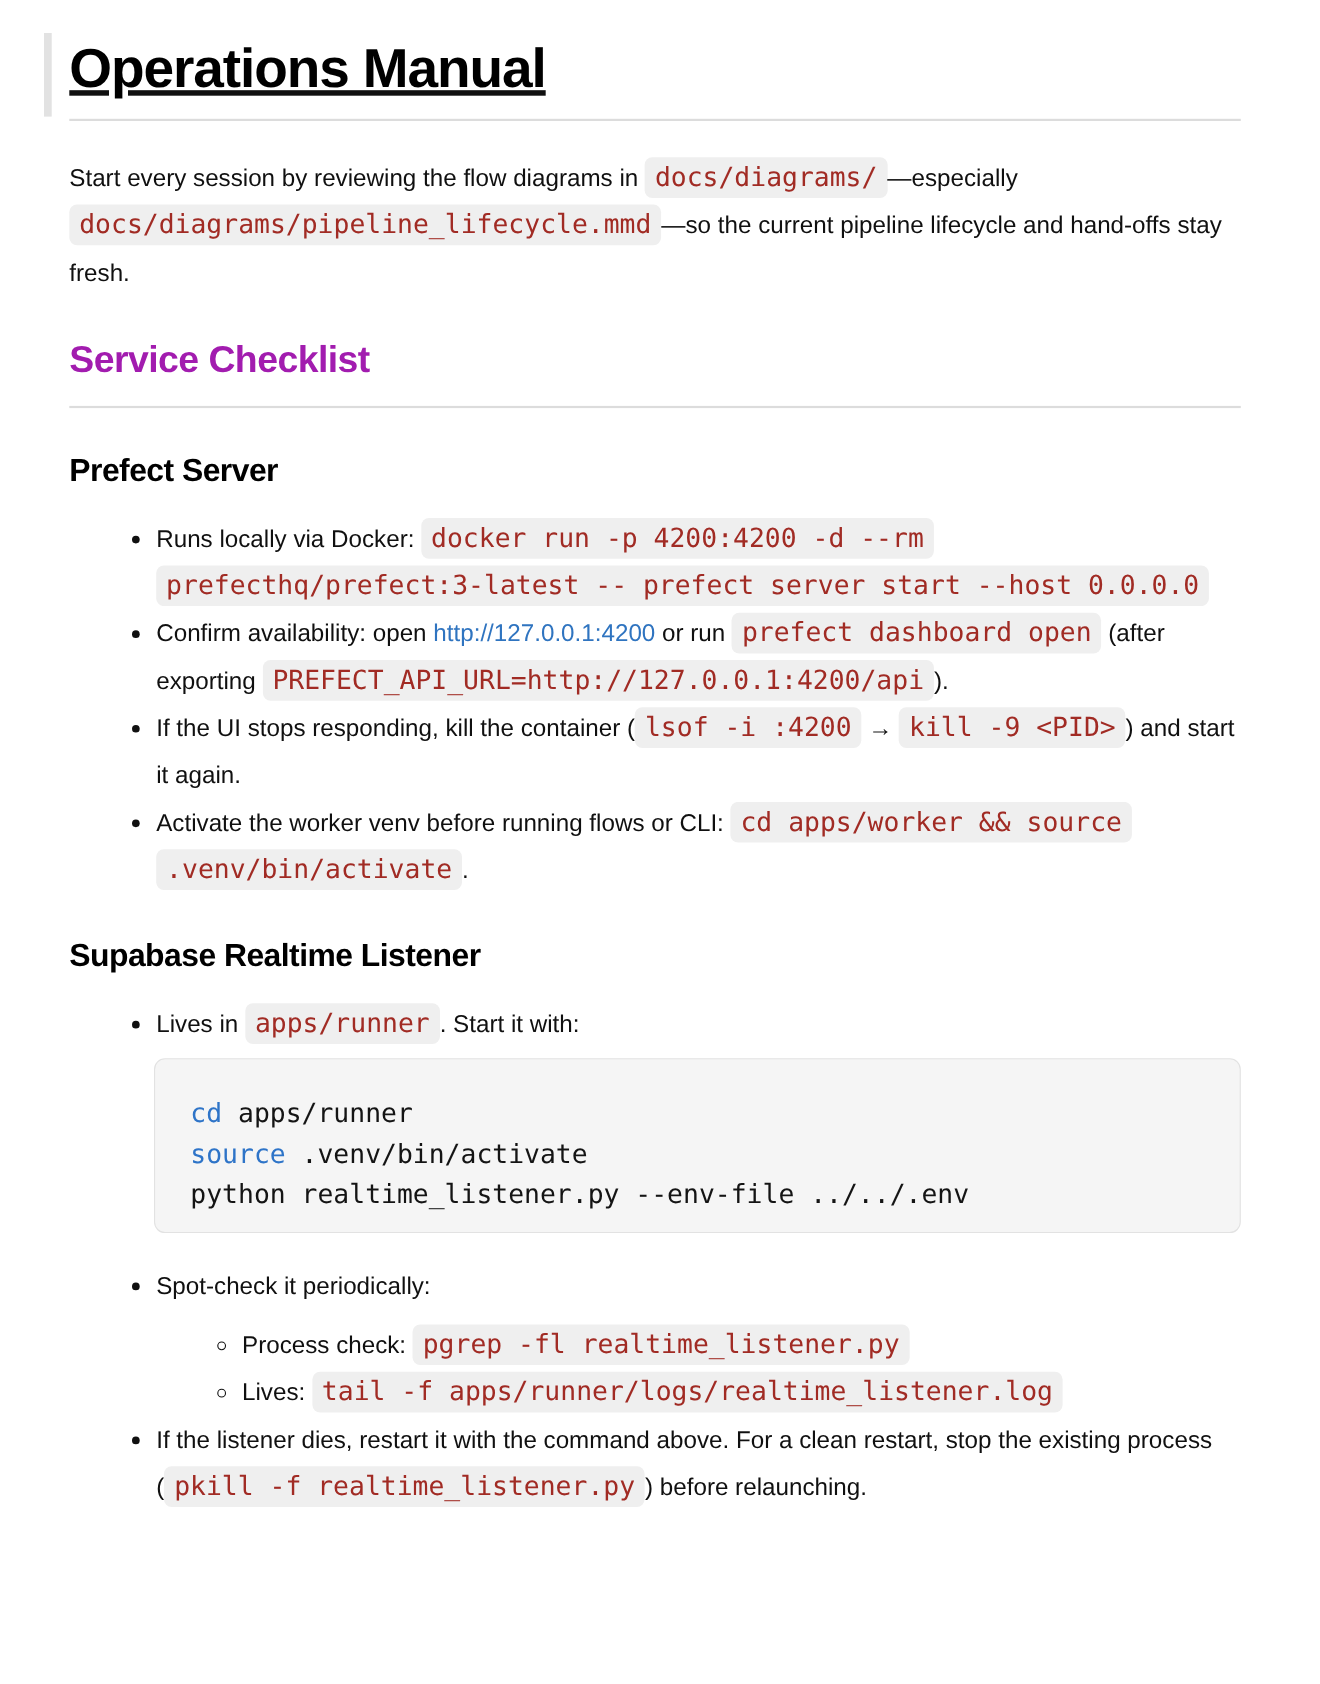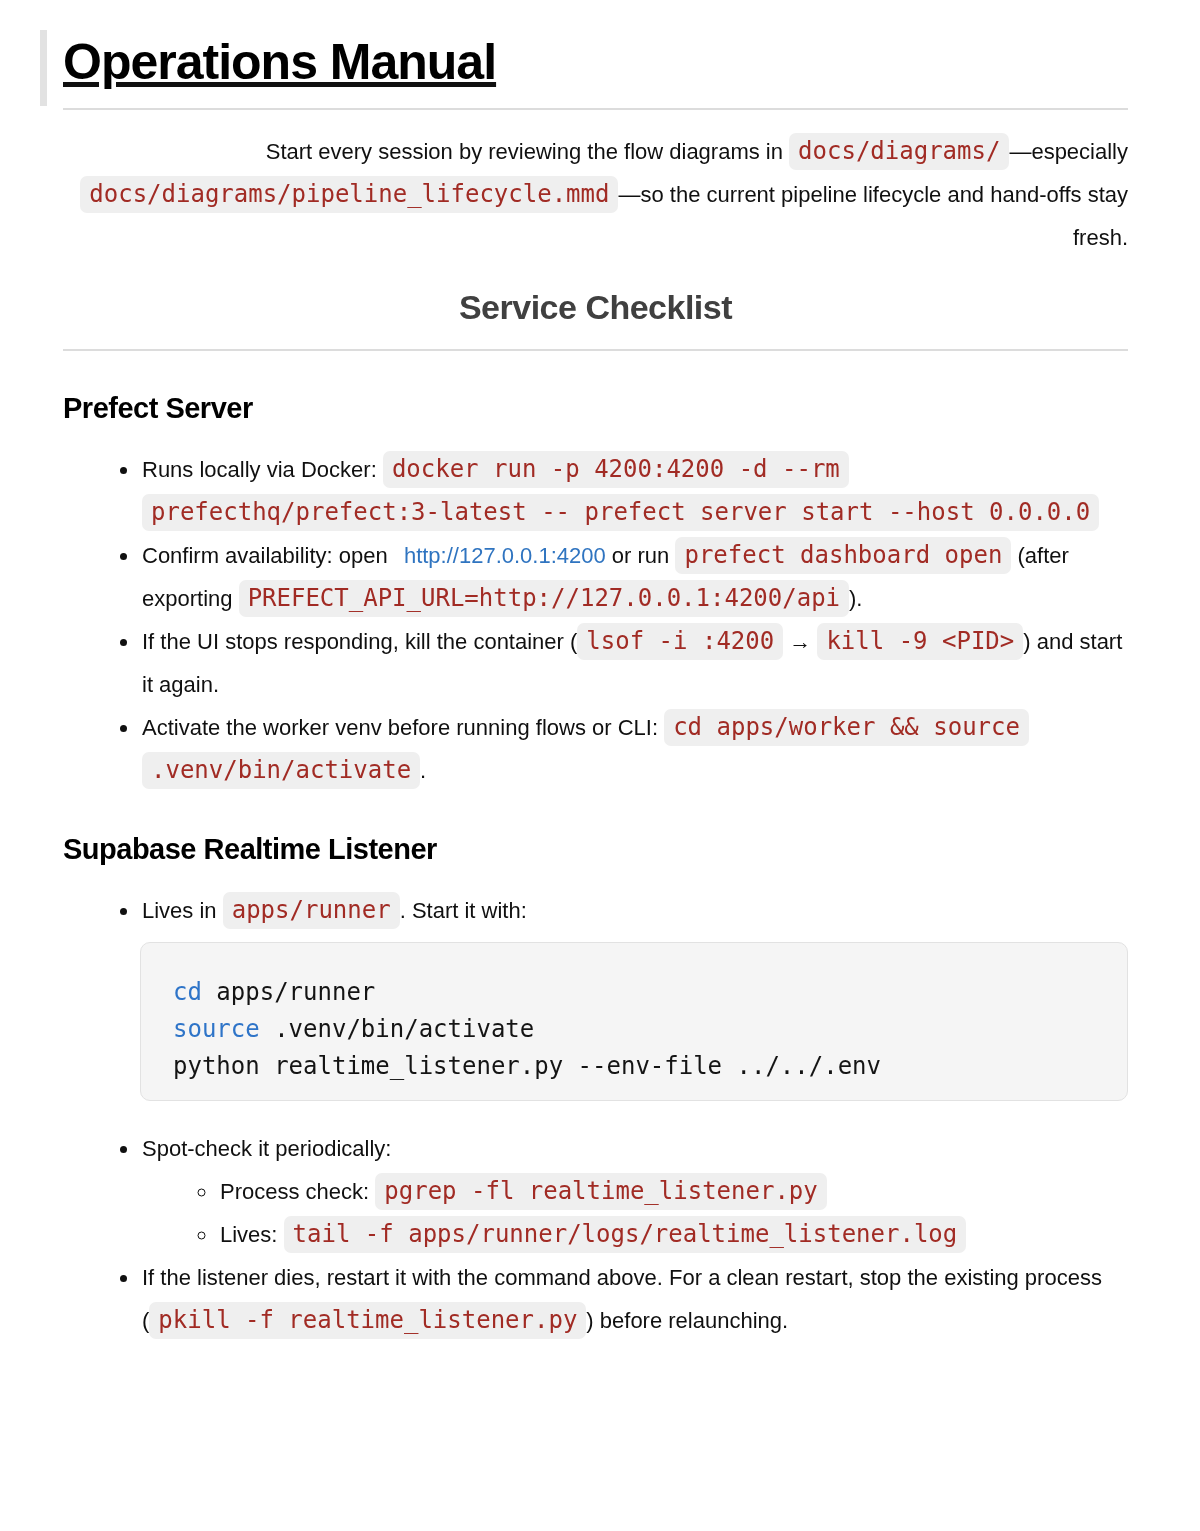--- a/index.html
+++ b/index.html
@@ -19,43 +19,42 @@
     text-decoration:underline;
   }
   .title-accent {
     position:absolute; left:-23px; top:-4px; bottom:2px;
     width:7px; background:var(--heading-bar,#e2e2e2);
   }
   h1.page-title {
     font-size:50px; line-height:1.15; font-weight:700;
     letter-spacing:-1px; color:#000;
   }
-  p.intro { margin-top:20px;text-align:right; }
+  p.intro { margin-top:30px; }
   h2.section-title {
     font-size:34px; line-height:1.2; font-weight:700; letter-spacing:-0.5px;
-    color:#404040; margin-top:28px; padding-bottom:22px;
+    color:#a21caf; margin-top:38px; padding-bottom:22px;
     border-bottom:2px solid var(--rule,#dcdcdc);
-    text-align:center;
   }
   h3.subsection-title {
     font-size:29px; line-height:1.2; font-weight:700; letter-spacing:-0.5px;
     color:#000; margin-top:40px;
   }
   ul.list { margin-top:22px; padding-left:77px; list-style:disc; }
-  ul.list.nested { margin-top:0; margin-bottom:0; padding-left:76px; list-style:circle; }
+  ul.list.nested { margin-top:11px; margin-bottom:0; padding-left:76px; list-style:circle; }
   li.list-item { padding-left:2px; }
   code.inline-code {
     font-family:"DejaVu Sans Mono","Liberation Mono",monospace;
     font-size:24px; line-height:1;
     background:var(--inline-code-bg,#efefef);
     color:var(--inline-code-text,#a12b24);
     padding:4px 9px 5px; border-radius:7px;
     -webkit-box-decoration-break:clone; box-decoration-break:clone;
   }
-  a.link { color:var(--link,#2f74c0); text-decoration:none; cursor:pointer;margin-left:10px; }
+  a.link { color:var(--link,#2f74c0); text-decoration:none; cursor:pointer; }
   pre.code-block {
     background:var(--code-block-bg,#f5f5f5);
     border:1px solid var(--code-block-border,#e2e2e2);
     border-radius:10px;
     margin:10px 0 26px -2px;
     padding:31px 30px 15px 32px;
     font-family:"DejaVu Sans Mono","Liberation Mono",monospace;
     font-size:24px; line-height:37px;
     color:#141414;
     white-space:pre;

